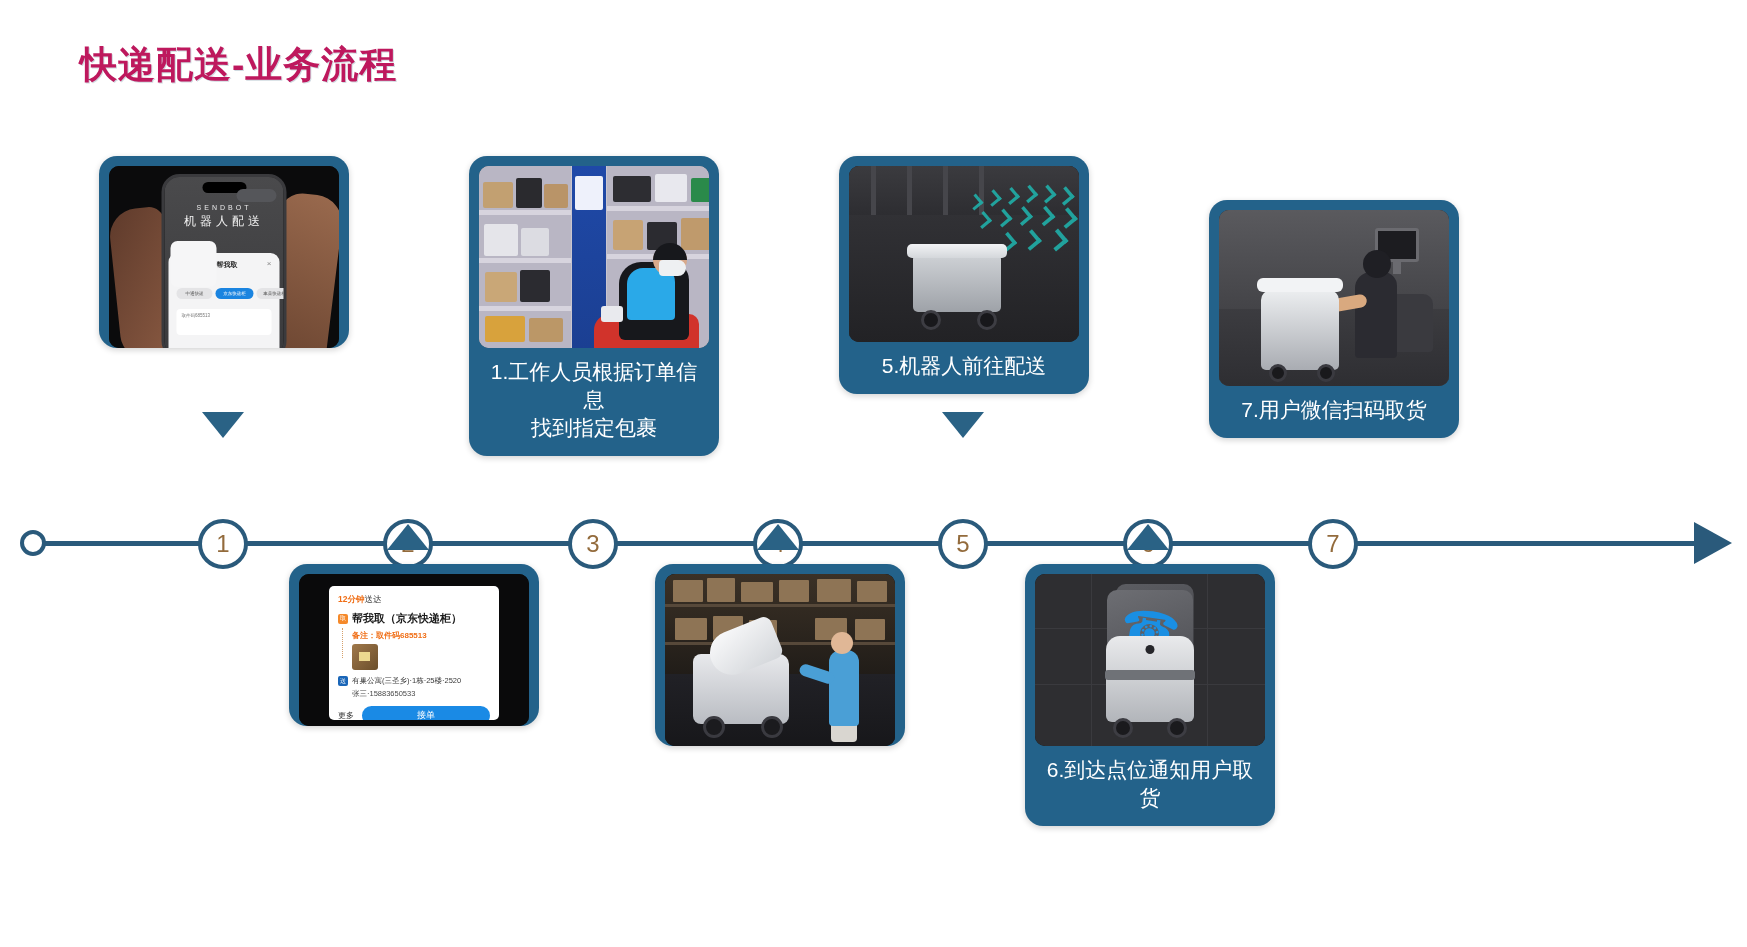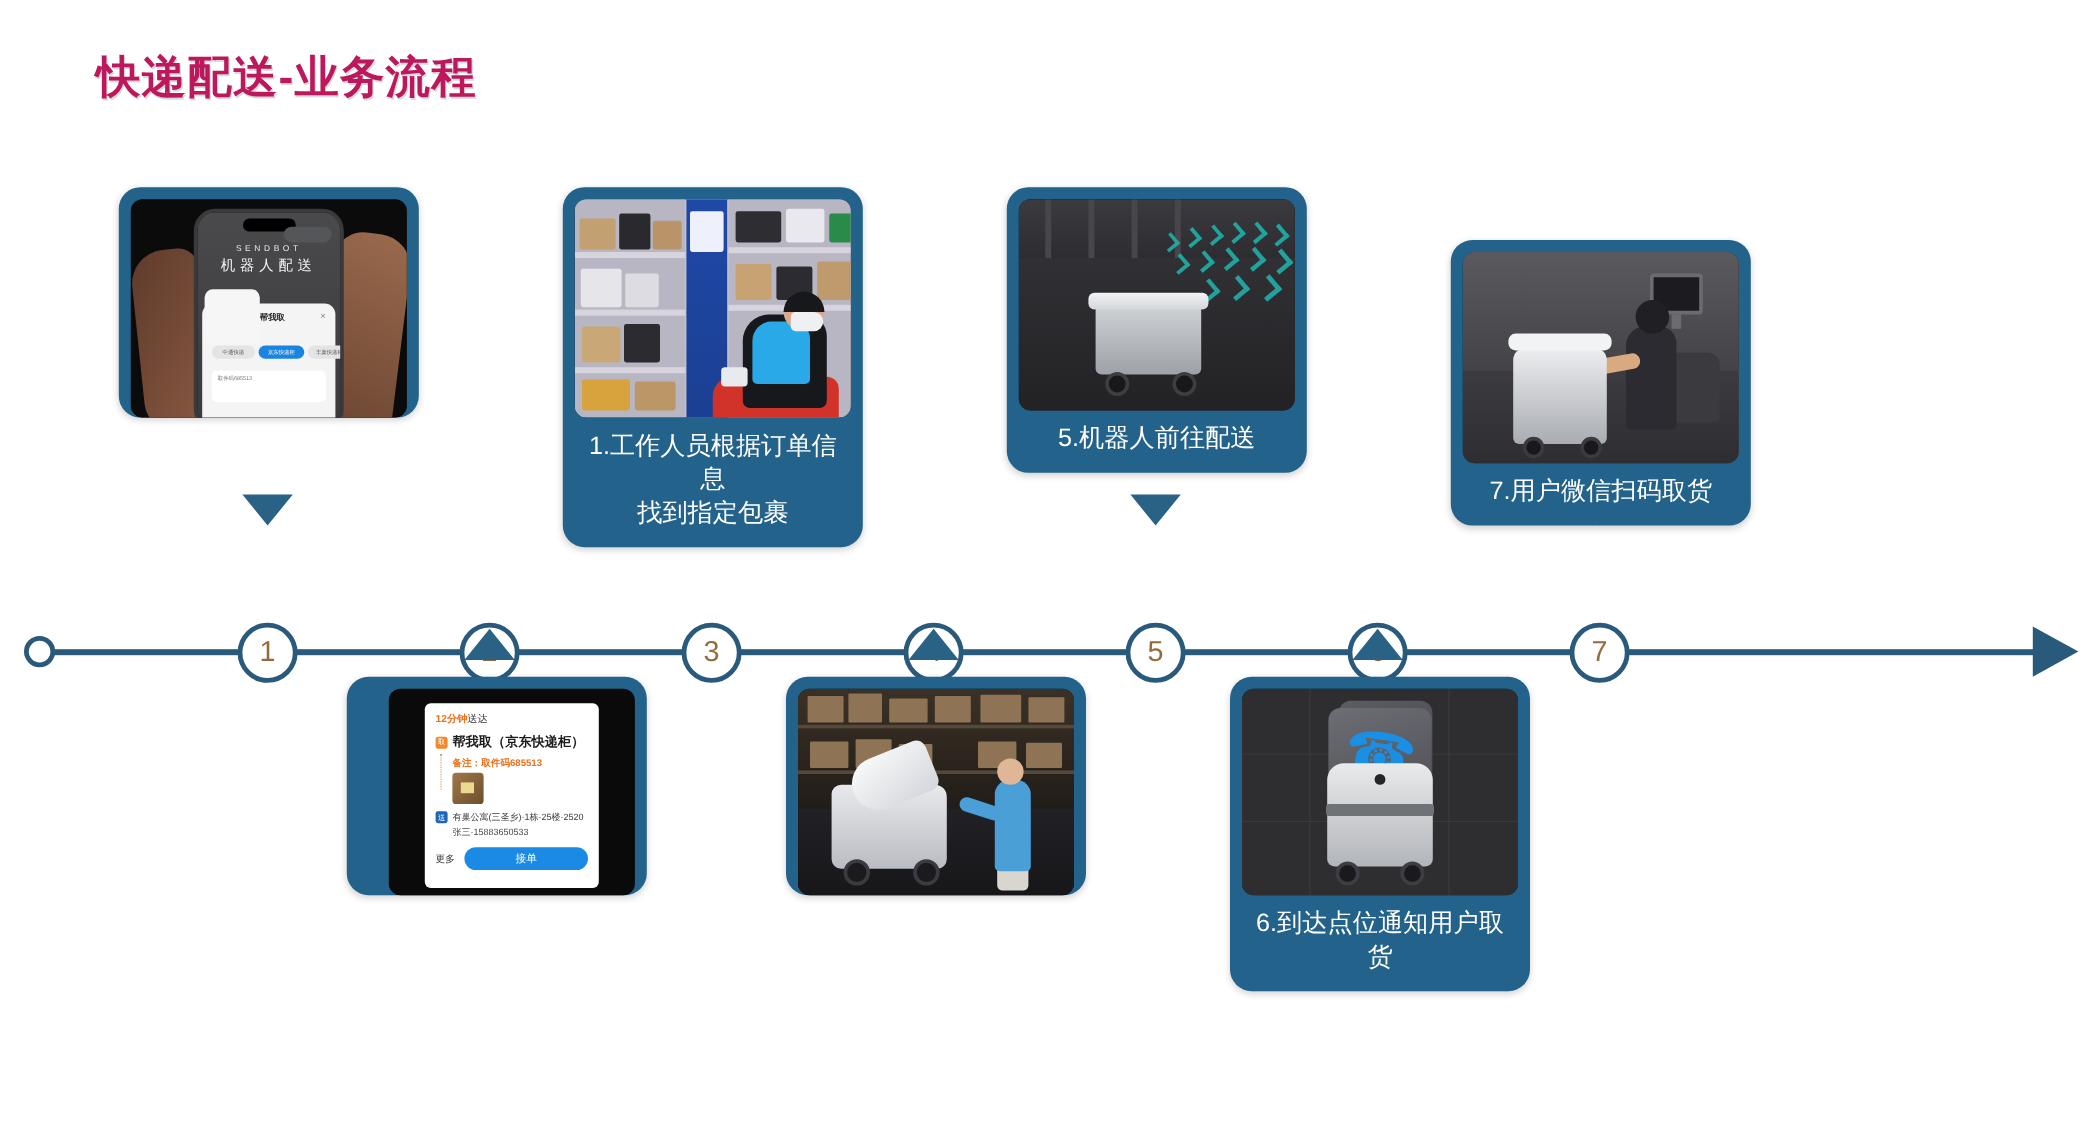--- a/index.html
+++ b/index.html
@@ -398,21 +398,21 @@
         <div class="robot"></div>
         <div class="rtop"></div>
         <div class="wheel" style="left:50px"></div>
         <div class="wheel" style="left:98px"></div>
       </div>
     </div>
     <div class="cap">7.用户微信扫码取货</div>
   </div>
 
   <div class="card" style="left:289px; top:564px; width:250px;">
-    <div class="thumb" style="height:172px;margin-left:25px;">
+    <div class="thumb" style="height:152px;">
       <div class="sc2">
         <div class="panel">
           <div class="eta"><span style="color:#f06e16;font-weight:bold">12分钟</span><span>送达</span></div>
           <div class="row-t">
             <div class="sq">取</div>
             <div class="t-main">帮我取（京东快递柜）</div>
           </div>
           <div class="dotline"></div>
           <div class="note">备注：取件码685513</div>
           <div class="pkgimg"></div>

